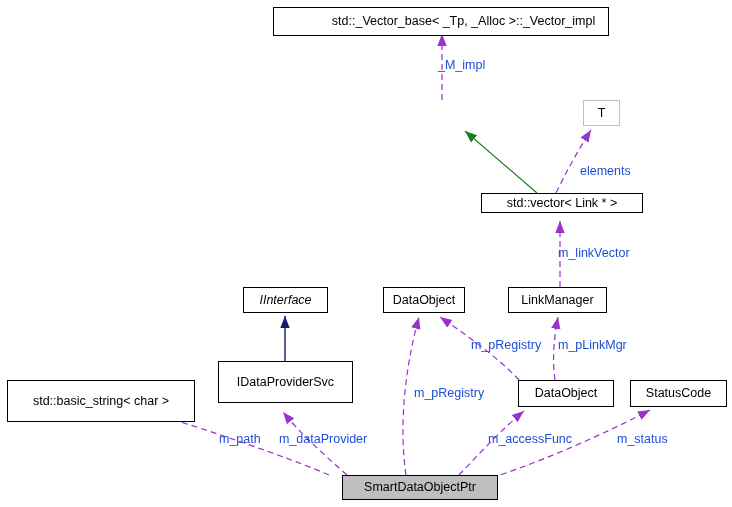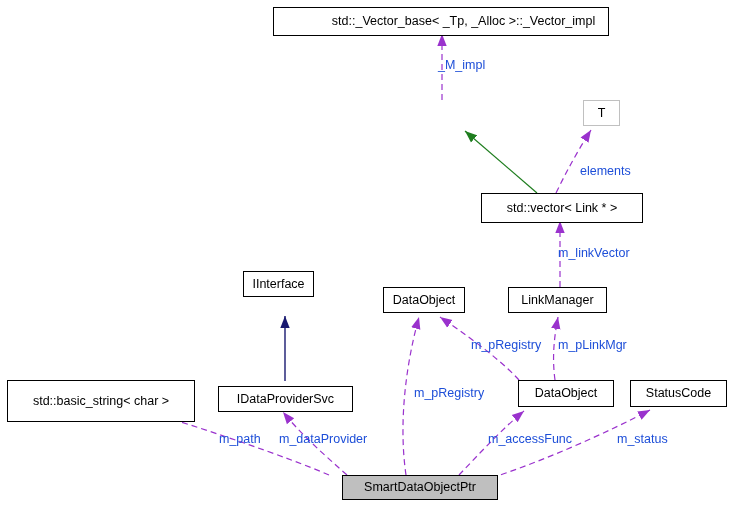--- a/index.html
+++ b/index.html
@@ -66,26 +66,26 @@
     color: #1d4ed8;
     font-size: 12.5px;
     line-height: 14px;
     white-space: nowrap;
   }
 
   
   #n-vector-impl      { left: 273px; top: 7px;   width: 336px; height: 29px; padding-left: 45px; }
   #n-vector-base      { left: 322px; top: 100px; width: 239px; height: 28px; }
   #n-t                { left: 583px; top: 100px; width: 37px;  height: 26px; }
-  #n-vector-link      { left: 481px; top: 193px; width: 162px; height: 30px; text-align: right; }
-  #n-iinterface       { left: 243px; top: 271px; width: 71px;  height: 26px; }
+  #n-vector-link      { left: 481px; top: 193px; width: 162px; height: 20px; text-align: right; }
+  #n-iinterface       { left: 243px; top: 287px; width: 85px;  height: 26px; font-style: italic; }
   #n-iregistry        { left: 383px; top: 287px; width: 82px;  height: 26px; }
   #n-linkmanager      { left: 508px; top: 287px; width: 99px;  height: 26px; }
   #n-basic-string     { left: 7px;   top: 380px; width: 188px; height: 42px; }
-  #n-idataprovidersvc { left: 218px; top: 386px; width: 135px; height: 26px; }
+  #n-idataprovidersvc { left: 218px; top: 361px; width: 135px; height: 42px; }
   #n-dataobject       { left: 512px; top: 380px; width: 96px;  height: 27px; margin-left: 6px; }
   #n-statuscode       { left: 630px; top: 380px; width: 97px;  height: 27px; }
   #n-smart            { left: 326px; top: 475px; width: 156px; height: 25px; }
 
   
   #l-m-impl            { left: 438px; top: 58px;  }
   #l-elements          { left: 580px; top: 151px; margin-top: 13px; }
   #l-m-linkvector      { left: 558px; top: 246px; }
   #l-m-pregistry-do    { left: 471px; top: 338px; }
   #l-m-plinkmgr        { left: 558px; top: 338px; }

